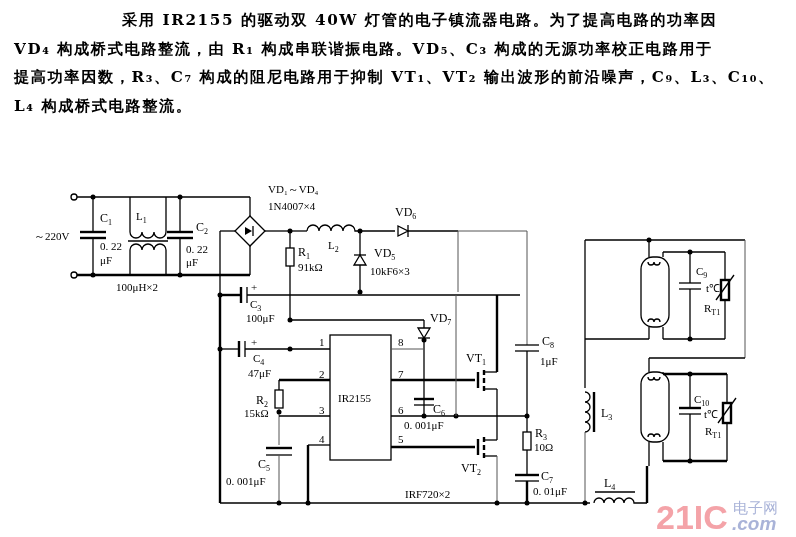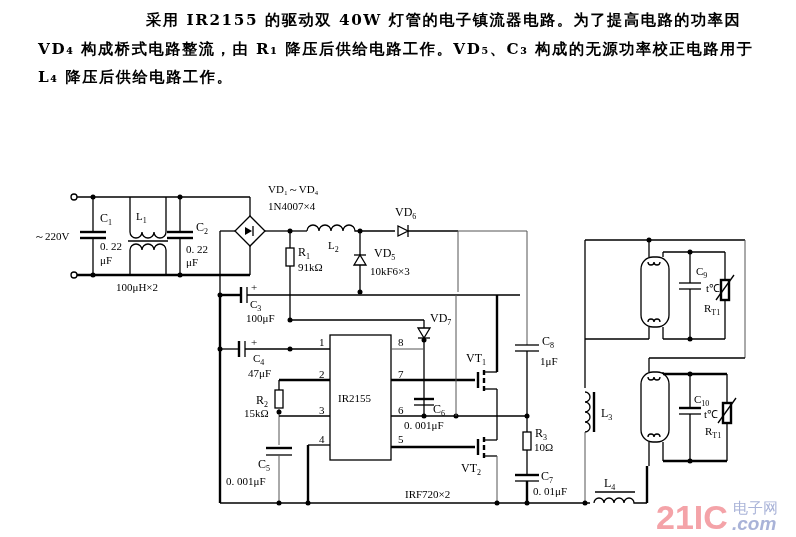--- a/index.html
+++ b/index.html
@@ -1,37 +1,38 @@
 <!DOCTYPE html>
 <html><head>
 <meta charset="utf-8">
 <style>
   html,body{margin:0;padding:0;background:#fff;}
   body{width:796px;height:537px;position:relative;overflow:hidden;font-family:"DejaVu Serif",serif;color:#000;}
   .para{position:absolute;left:14px;top:6px;width:772px;font-size:15.2px;line-height:28.6px;letter-spacing:1.6px;font-family:"DejaVu Serif",serif;font-weight:bold;}
-  .para .line{white-space:nowrap;height:28.6px;margin-left:24px;}
+  .para .line{white-space:nowrap;height:28.6px;}
   .para .indent{padding-left:108px;}
   svg{position:absolute;left:0;top:0;}
   .lbl{font-family:"Liberation Serif",serif;font-size:11px;fill:#000;}
   .lblb{font-family:"Liberation Serif",serif;font-size:12px;fill:#000;}
   .wire{stroke:#000;stroke-width:1.3;fill:none;}
   .wireg{stroke:#555;stroke-width:1;fill:none;}
   .thick{stroke:#000;stroke-width:2.4;fill:none;}
   .dot{fill:#000;}
   .wm1{font-family:"Liberation Sans",sans-serif;font-weight:bold;font-size:34px;fill:#f4a3a8;}
   .wm2{font-family:"DejaVu Sans",sans-serif;font-size:15px;fill:#a9b3d8;}
   .wm3{font-family:"Liberation Sans",sans-serif;font-weight:bold;font-style:italic;font-size:19px;fill:#a9b3d8;}
 </style>
 </head>
 <body>
 
 <div class="para">
   <div class="line indent">采用 IR2155 的驱动双 40W 灯管的电子镇流器电路。为了提高电路的功率因</div>
-  <div class="line">VD₄ 构成桥式电路整流，由 R₁ 降压后供给电路工作。VD₅、C₃ 构成的无源功率校正电路用于</div>
-  <div class="line">L₄ 降压后供给电路工作。</div>
+  <div class="line">VD₄ 构成桥式电路整流，由 R₁ 构成串联谐振电路。VD₅、C₃ 构成的无源功率校正电路用于</div>
+  <div class="line">提高功率因数，R₃、C₇ 构成的阻尼电路用于抑制 VT₁、VT₂ 输出波形的前沿噪声，C₉、L₃、C₁₀、</div>
+  <div class="line">L₄ 构成桥式电路整流。</div>
 </div>
 
 <svg width="796" height="537" viewBox="0 0 796 537">
 
   <g>
     <circle cx="74" cy="197" r="3" class="wire"></circle>
     <circle cx="74" cy="275" r="3" class="wire"></circle>
     <line x1="77" y1="197" x2="250" y2="197" class="wire"></line>
     <line x1="77" y1="275" x2="250" y2="275" class="thick"></line>
   </g>

